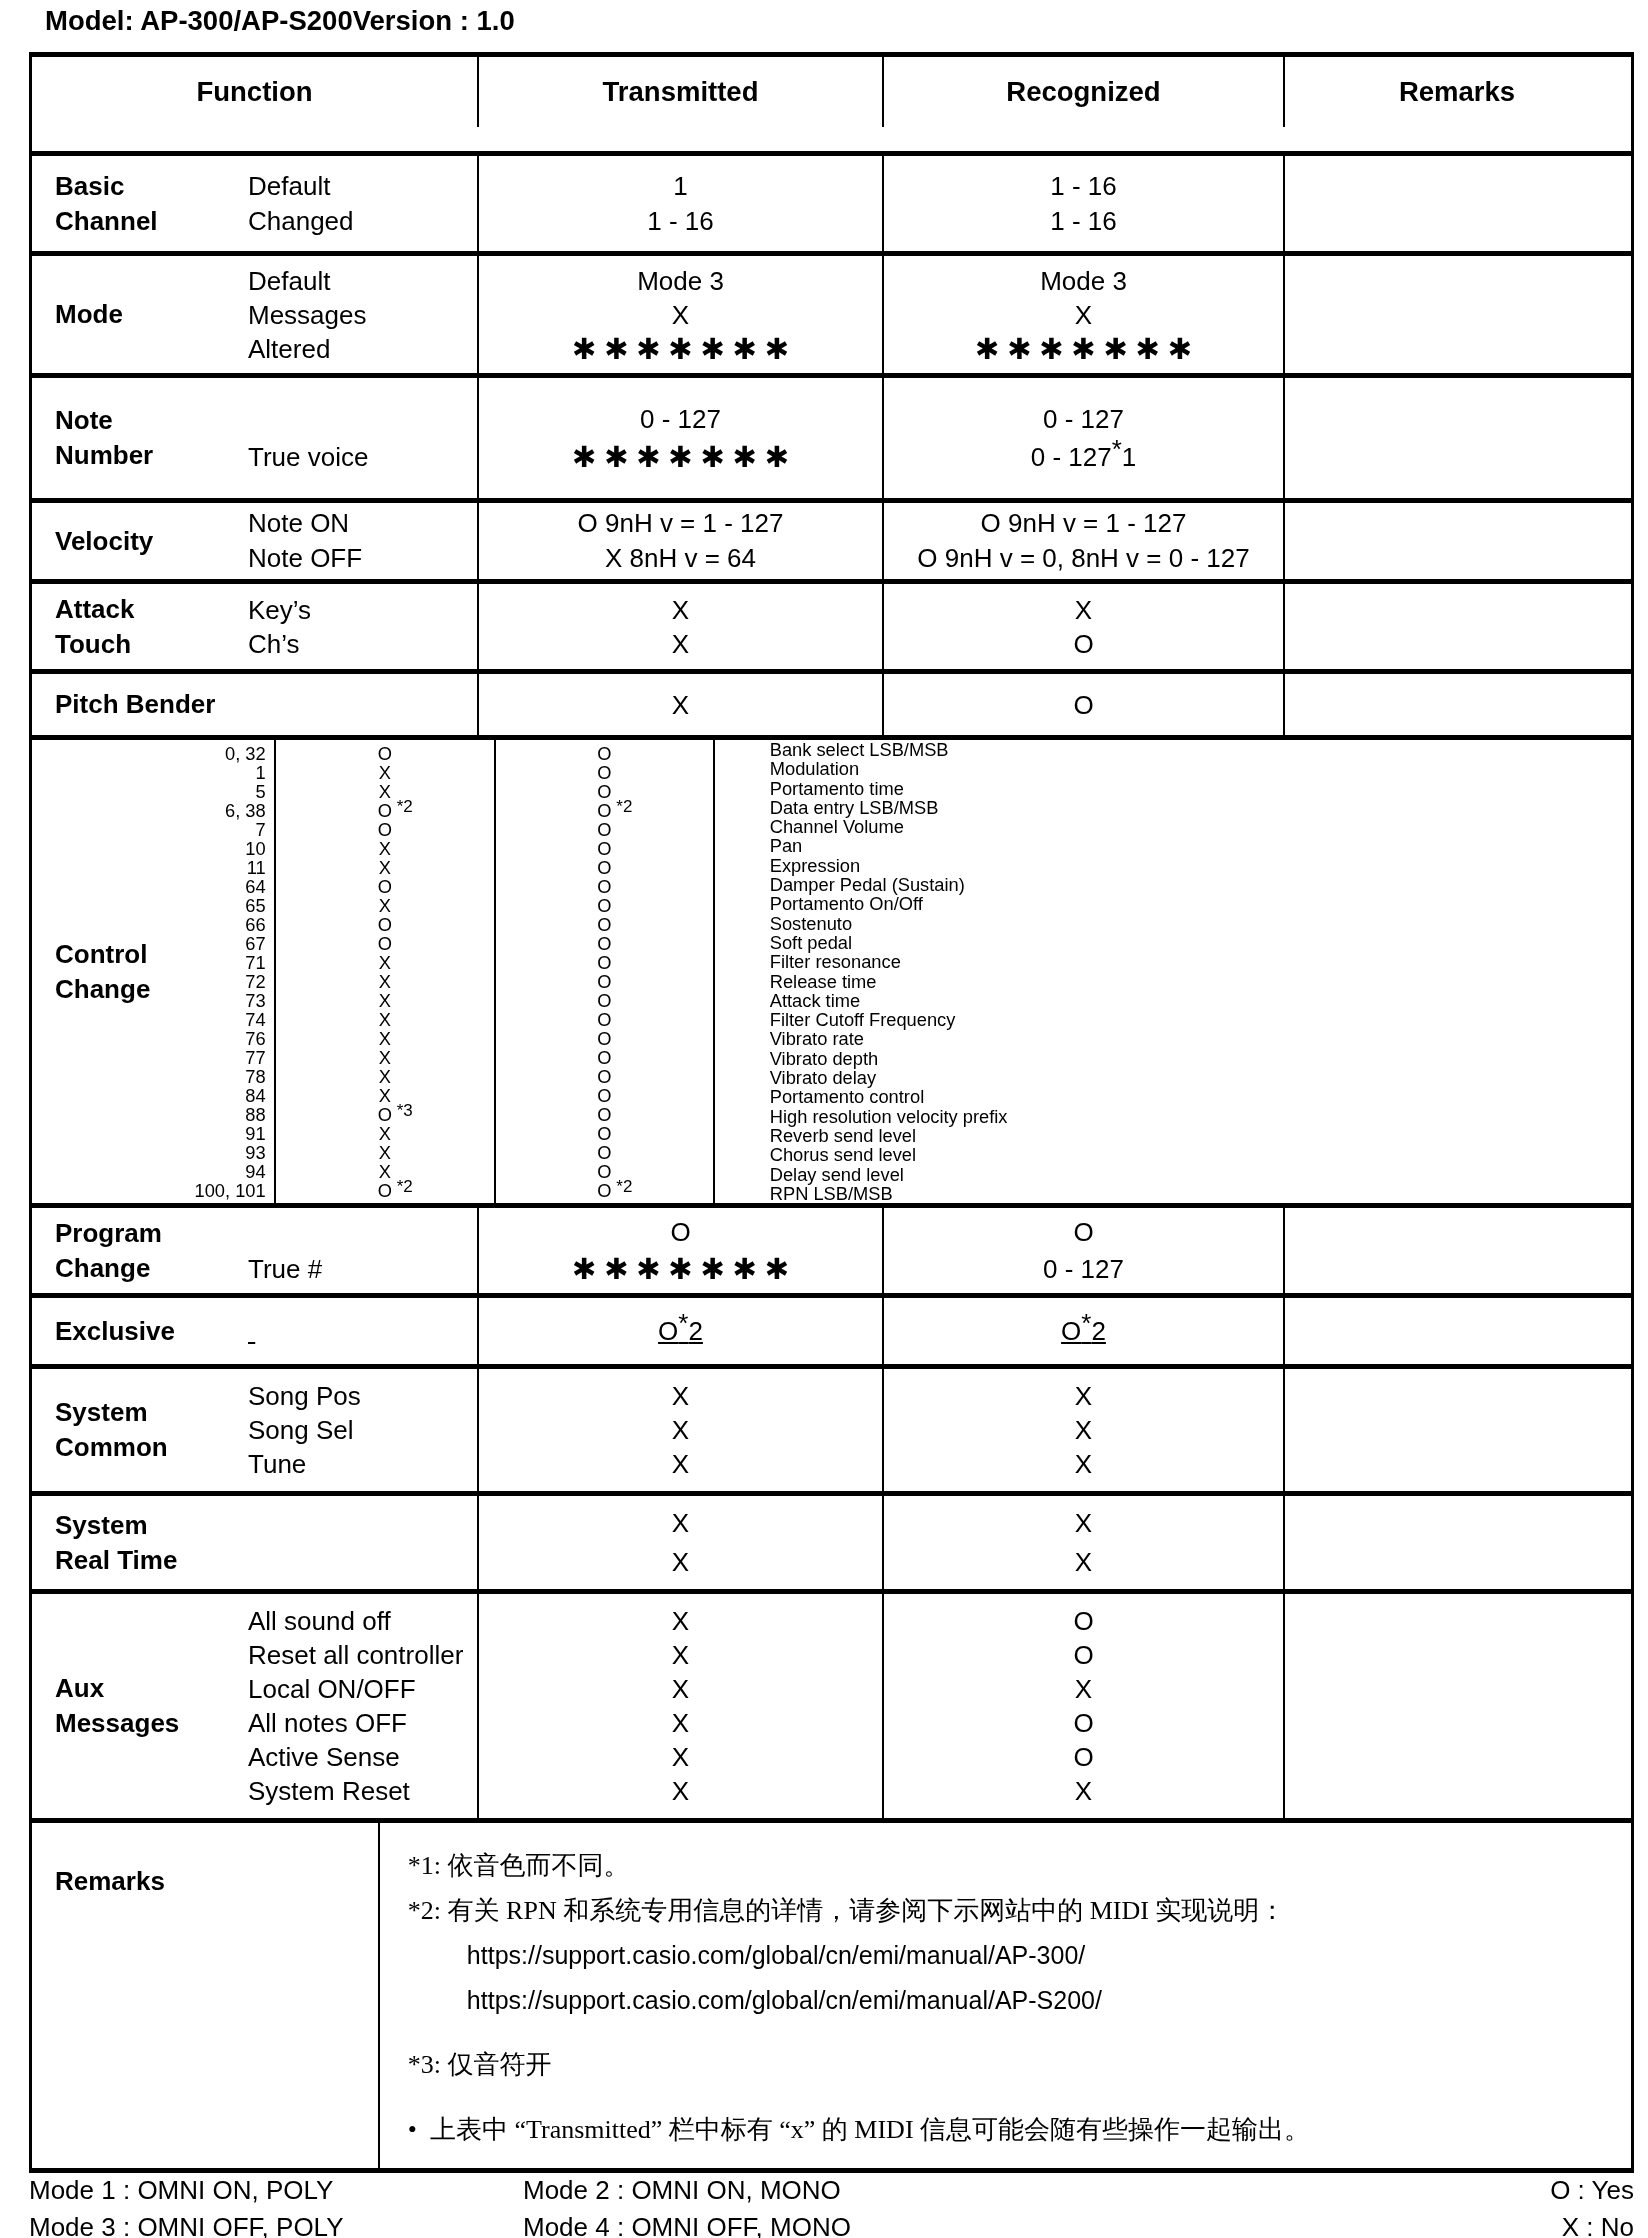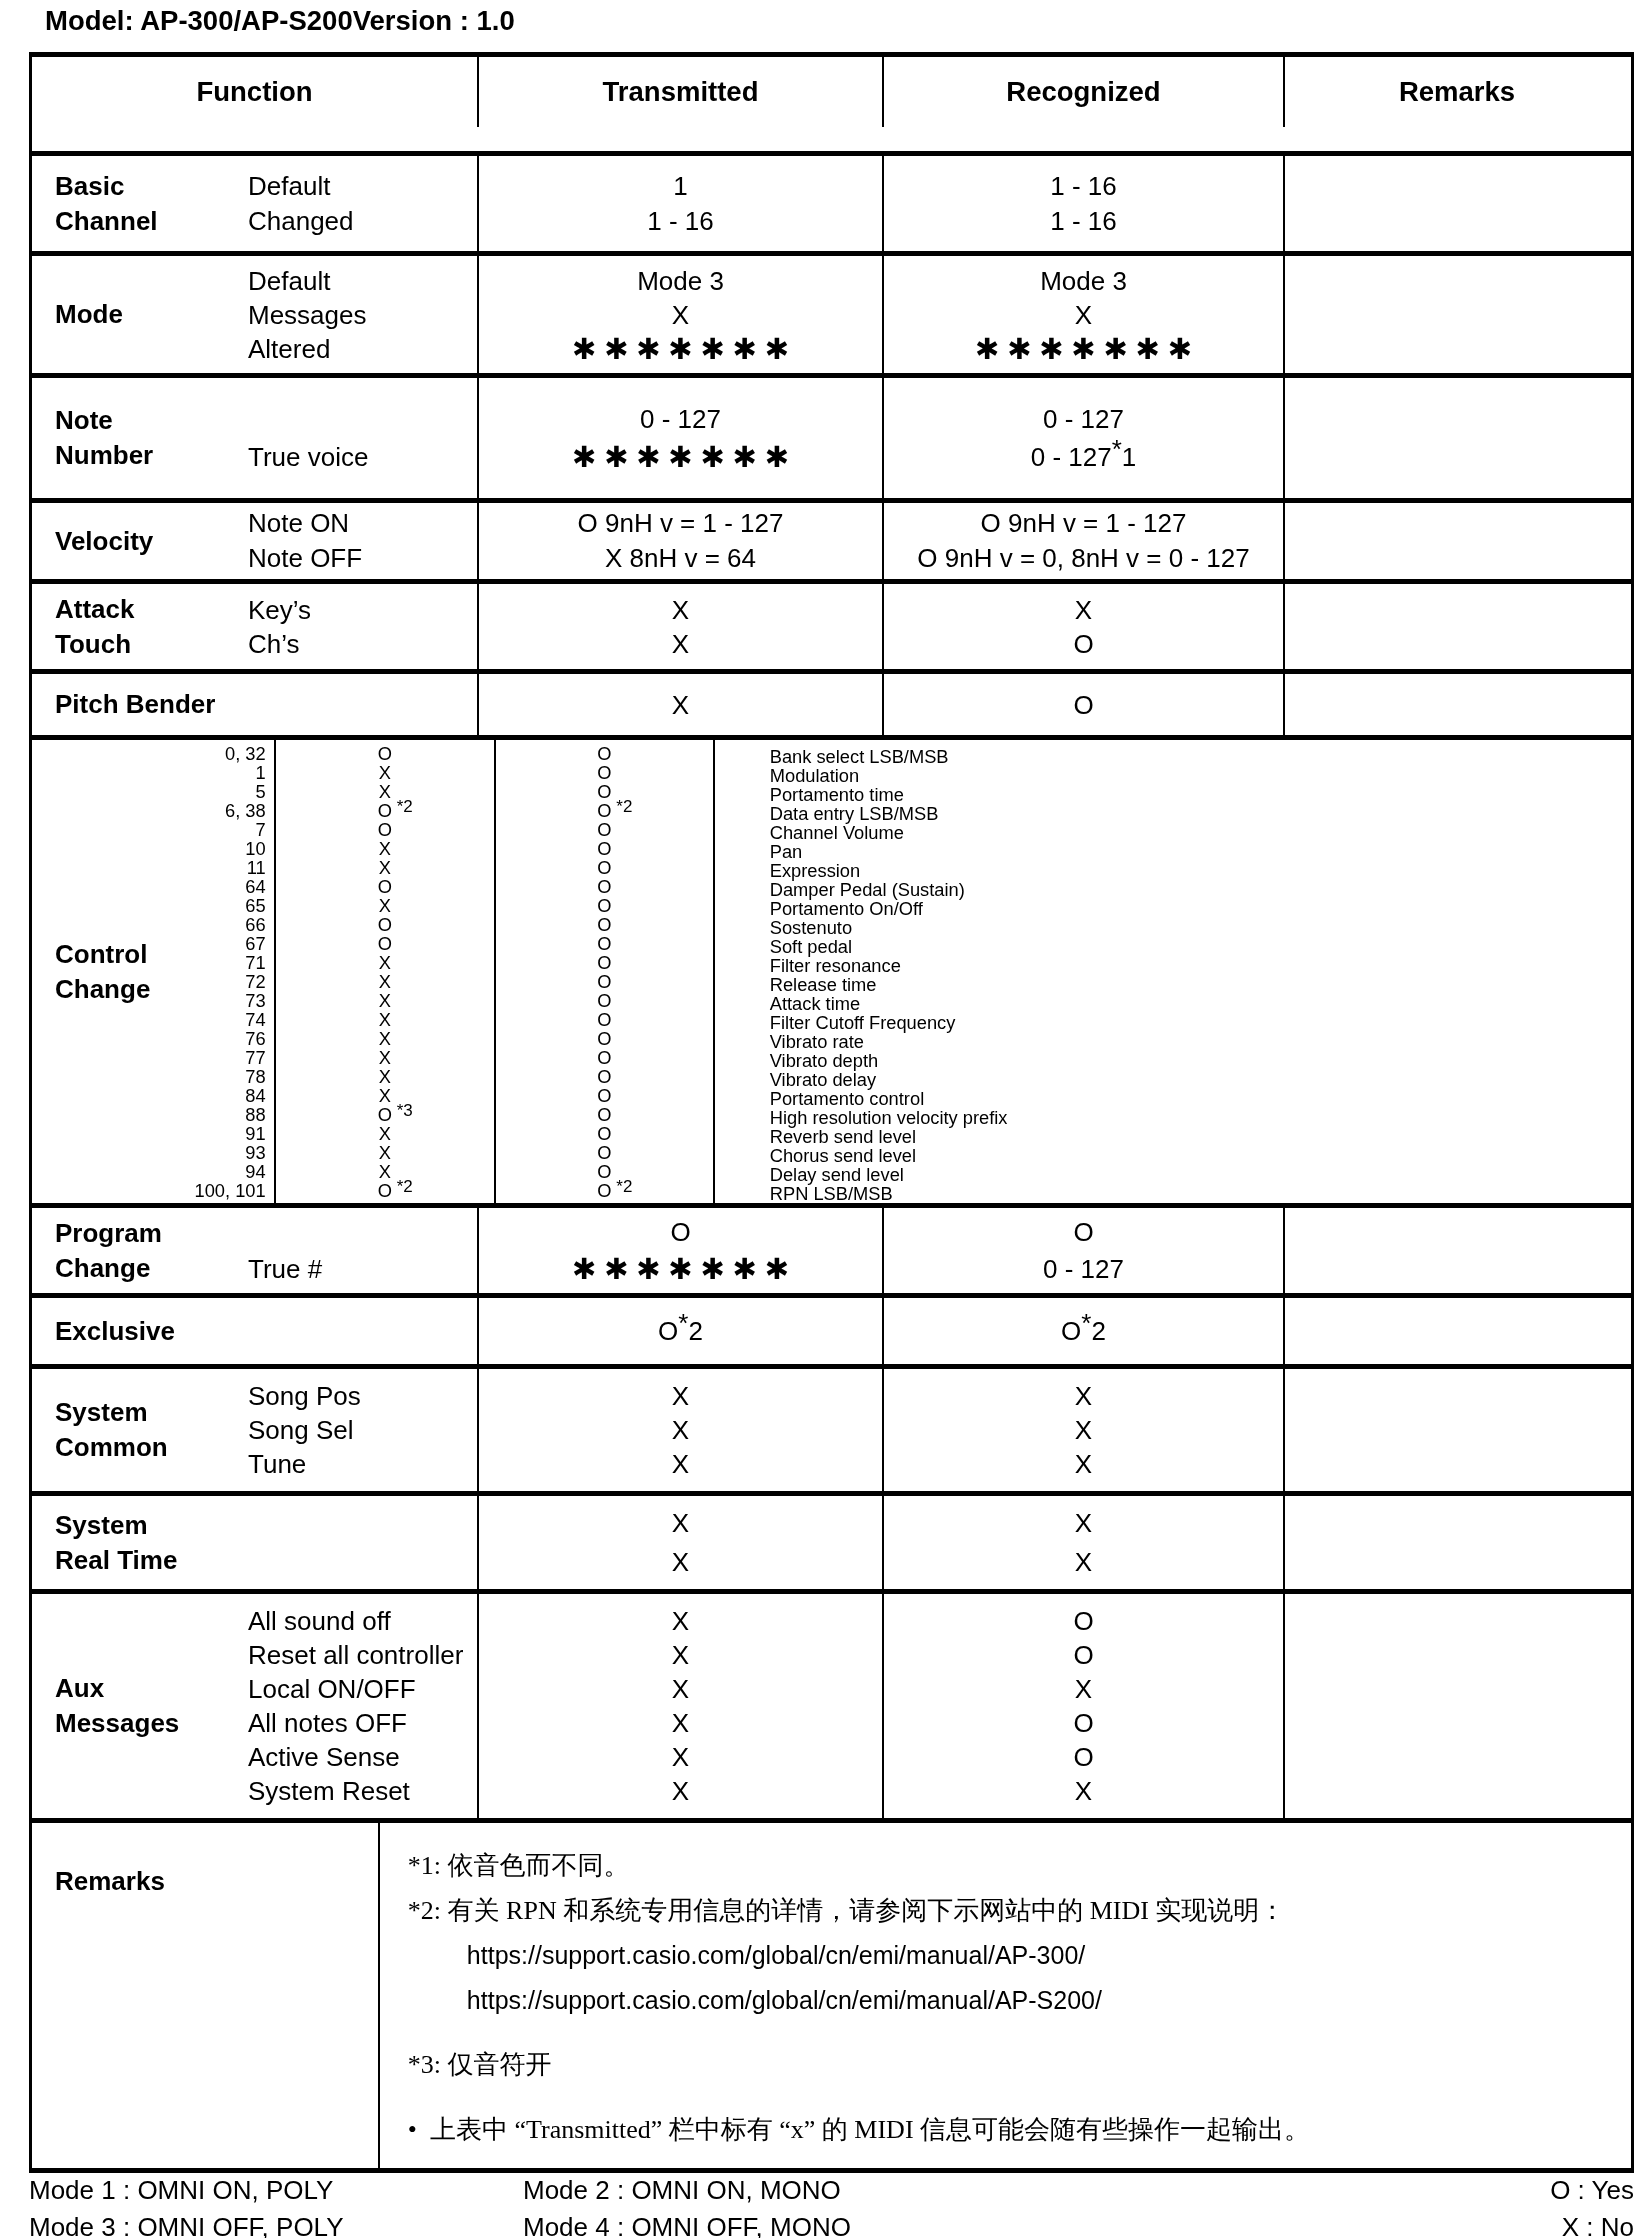--- a/index.html
+++ b/index.html
@@ -40,21 +40,21 @@
   .pos-top{justify-content:flex-start;padding-top:41px;}
   .stars{font-size:29px;letter-spacing:7.8px;text-indent:7.8px;}
   .sup{position:relative;top:-7.8px;}
 
   
   .cc-nums{position:absolute;right:7.8px;top:0;bottom:0;display:flex;flex-direction:column;
            justify-content:center;text-align:right;}
   .cc-line{line-height:19px;height:19px;font-size:18.3px;position:relative;}
   .cc-col .cc-line{text-align:center;}
   .cc-ann{position:absolute;left:calc(50% + 11.8px);top:-3.3px;font-size:17px;}
-  .cc-remarks{justify-content:flex-end;padding-left:12px;margin-left:43px;}
+  .cc-remarks{justify-content:space-between;padding-left:12px;margin-left:43px;}
   .cc-remarks .cc-line{text-align:left;}
 
   
   .rm-cell{padding:26px 0 0 27.5px;justify-content:flex-start;align-items:flex-start;}
   .rm-line{font-family:"Liberation Serif",serif;font-size:26px;line-height:34px;white-space:pre;}
   .rm-line + .rm-line{margin-top:10.5px;}
   .rm-url{font-family:"Liberation Sans",sans-serif;font-size:25px;margin-left:59px;}
   .rm-gap{margin-top:31px !important;}
 
   
@@ -369,21 +369,21 @@
           </div>
         </div>
         <div class="cell c2">
           <div class="vcol vcenter" style="line-height: 37px;">
             <div class="vline">O</div>
             <div class="vline">0 - 127</div>
           </div>
         </div>
         <div class="cell c3"></div>
       </div>
-      <div class="tgroup" style="height: 71px;">
+      <div class="tgroup" style="height: 71px; text-decoration: underline;">
         <div class="cell c0 fncell">
           <div class="fn-label">
             <div class="fn-label-line">Exclusive</div>
           </div>
           <div class="vcol fn-subs" style="line-height: 34px;">
             <div class="vline">&nbsp;</div>
           </div>
         </div>
         <div class="cell c1">
           <div class="vcol vcenter" style="line-height: 34px;">

